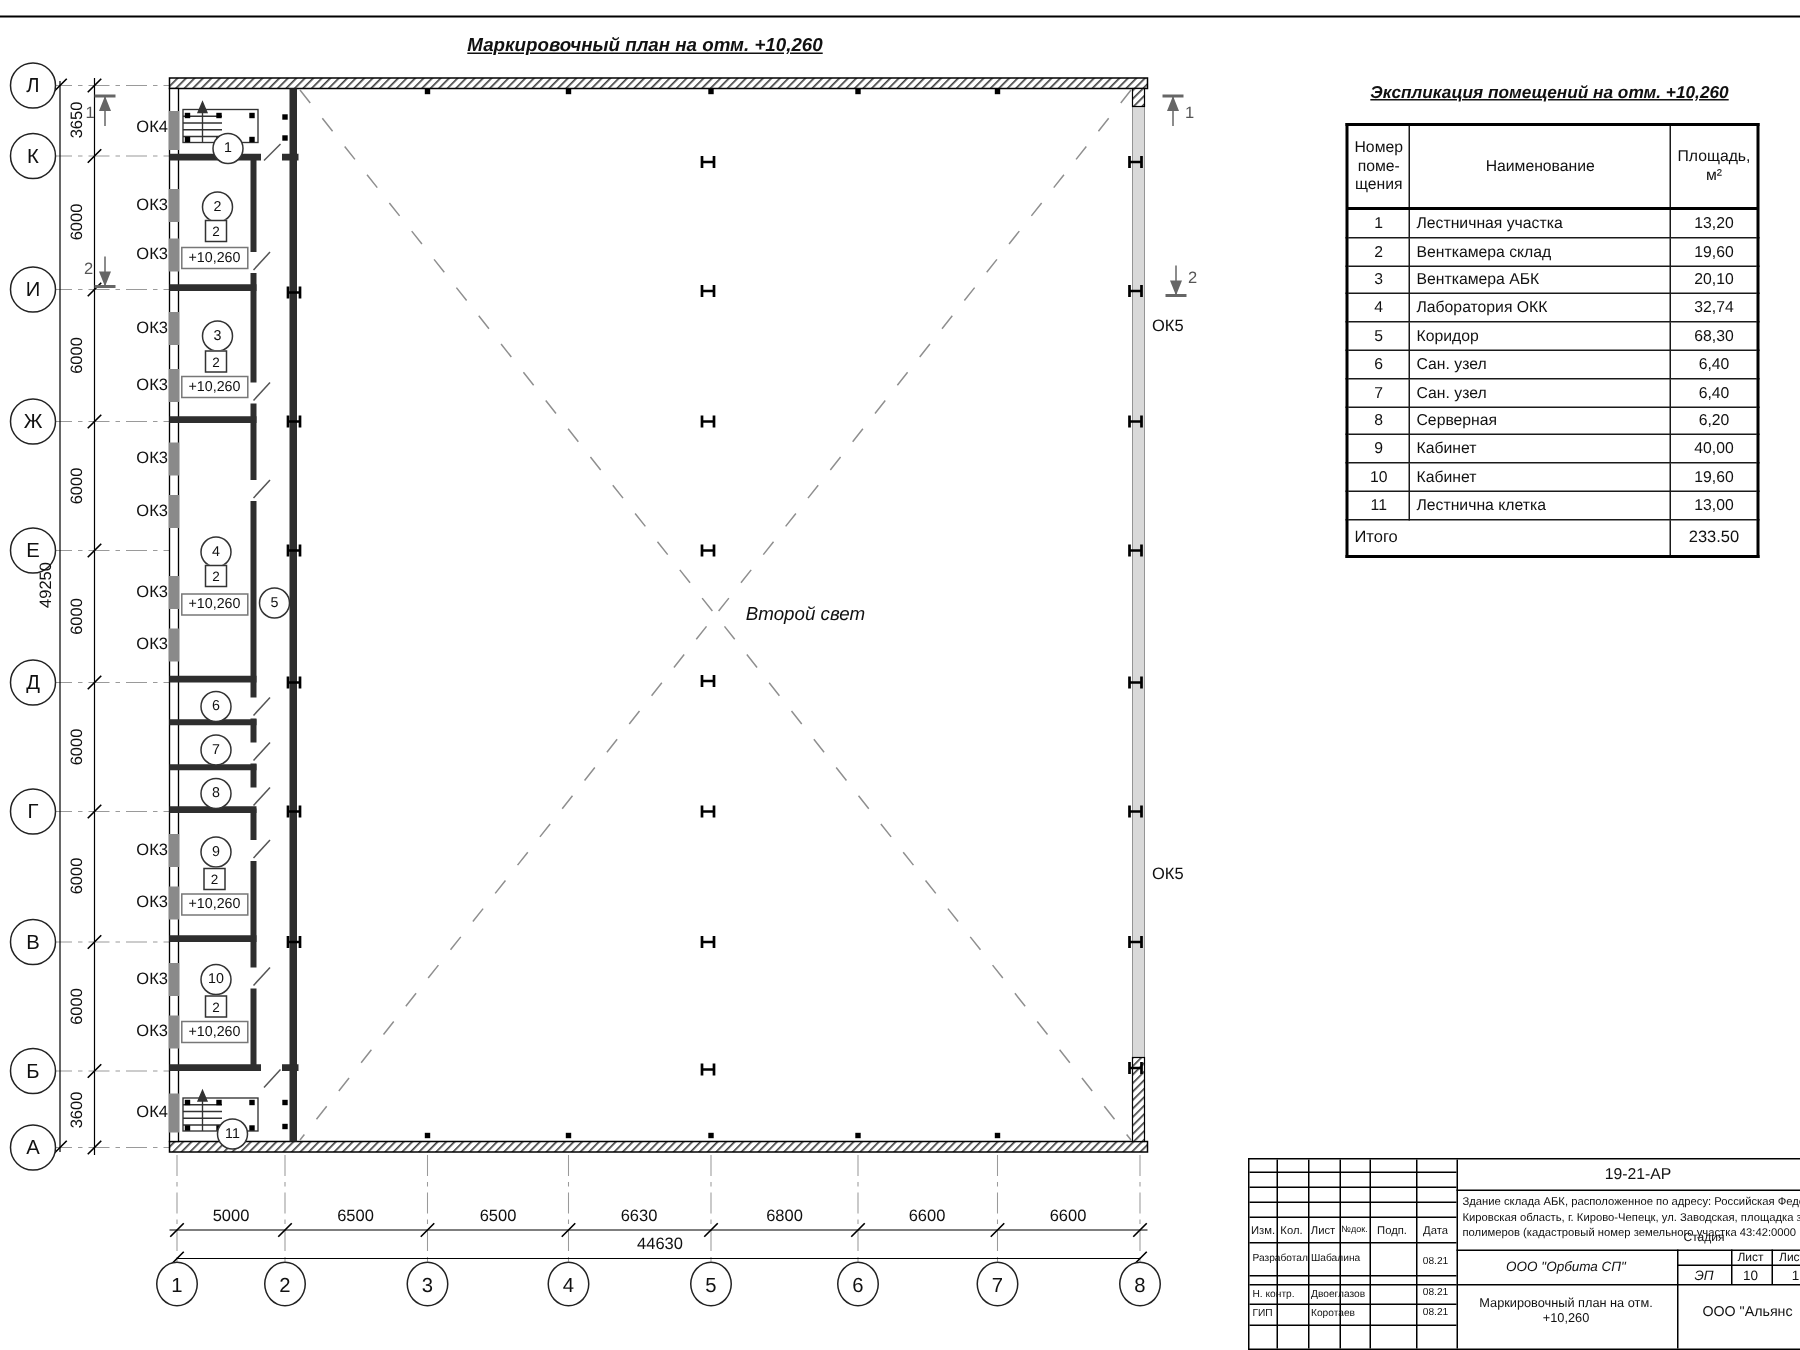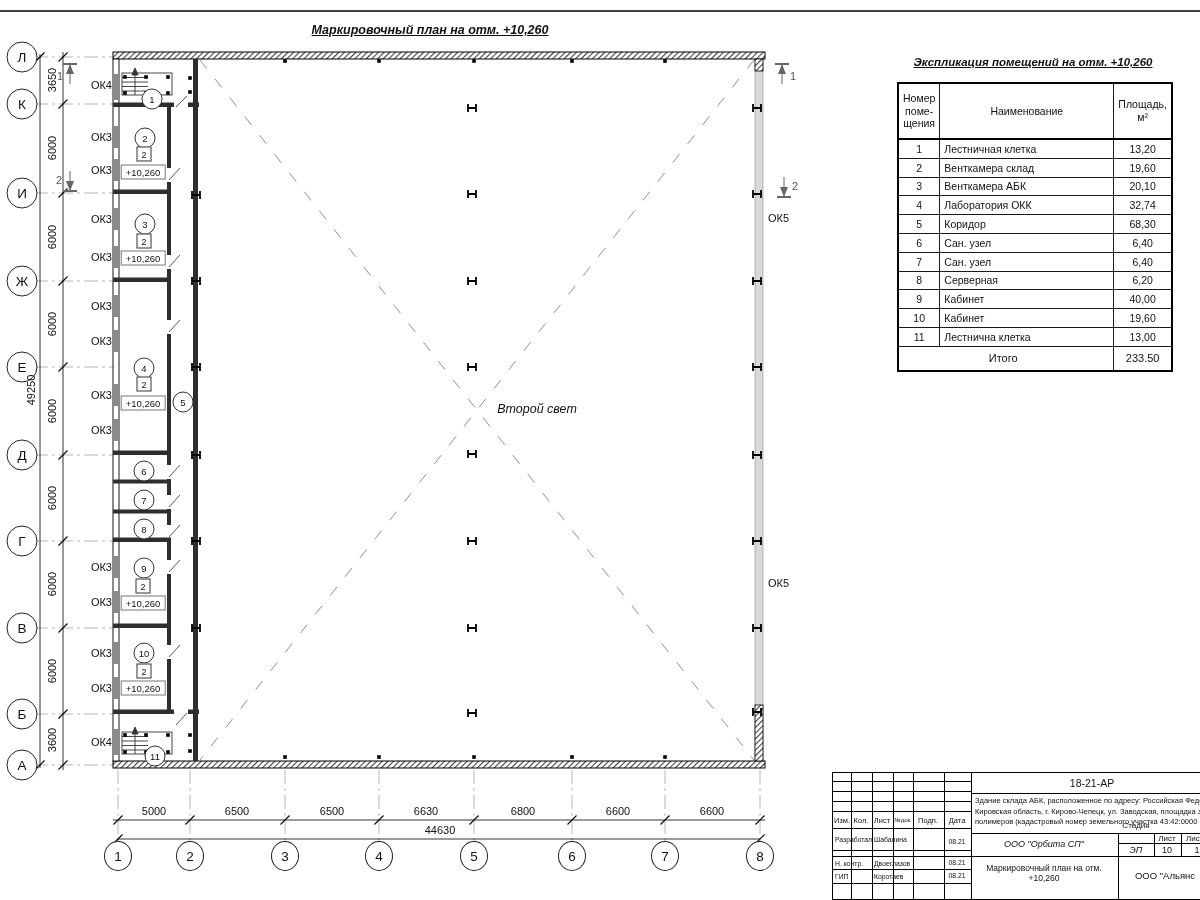--- a/index.html
+++ b/index.html
@@ -389,21 +389,21 @@
 щения</th>
       <th>Наименование</th>
       <th>Площадь,
 м²</th>
     </tr>
   </thead>
   <tbody>
 
   <tr>
       <td class="c">1</td>
-      <td>Лестничная клетка</td>
+      <td>Лестничная участка</td>
       <td class="c">13,20</td>
     </tr>
         <tr>
       <td class="c">2</td>
       <td>Венткамера склад</td>
       <td class="c">19,60</td>
     </tr>
         <tr>
       <td class="c">3</td>
       <td>Венткамера АБК</td>
@@ -445,21 +445,21 @@
       <td class="c">19,60</td>
     </tr>
         <tr>
       <td class="c">11</td>
       <td>Лестнична клетка</td>
       <td class="c">13,00</td>
     </tr>
       </tbody>
   <tfoot>
     <tr>
-      <td colspan="2" style="text-align:center;padding-right:10px;">Итого</td>
+      <td colspan="2" style="text-align:left;padding-right:10px;">Итого</td>
       <td class="c">233.50</td>
     </tr>
   </tfoot>
 </table>
 
 
 <div class="tb">
   <div class="vl" style="left:18px;"></div>
       <div class="vl" style="left:39px;"></div>
   <div class="vl" style="left:60px;"></div>
@@ -493,21 +493,21 @@
   <div class="tl" style="left:2px;top:66px;font-size:6.8px;">Разработал</div>
   <div class="tl" style="left:41px;top:66px;font-size:6.8px;">Шабалина</div>
   <div class="t" style="left:124px;top:68px;font-size:6.8px;">08.21</div>
   <div class="tl" style="left:2px;top:90px;font-size:6.8px;">Н. контр.</div>
   <div class="tl" style="left:41px;top:90px;font-size:6.8px;">Двоеглазов</div>
   <div class="t" style="left:124px;top:89px;font-size:6.8px;">08.21</div>
   <div class="tl" style="left:2px;top:103px;font-size:6.8px;">ГИП</div>
   <div class="tl" style="left:41px;top:103px;font-size:6.8px;">Коротаев</div>
   <div class="t" style="left:124px;top:102px;font-size:6.8px;">08.21</div>
 
-  <div class="t" style="left:259px;top:10px;font-size:10.5px;">18-21-АР</div>
+  <div class="t" style="left:259px;top:10px;font-size:10.5px;">19-21-АР</div>
   <div class="tl" style="left:142px;top:40px;transform:none;top:23px;line-height:1.4;white-space:pre;">Здание склада АБК, расположенное по адресу: Российская Феде
 Кировская область, г. Кирово-Чепецк, ул. Заводская, площадка з
 полимеров (кадастровый номер земельного участка 43:42:0000</div>
   <div class="t" style="left:211px;top:71px;font-style:italic;font-size:9px;">ООО "Орбита СП"</div>
   <div class="t" style="left:303px;top:52px;font-size:8px;">Стадия</div>
   <div class="t" style="left:334px;top:65px;font-size:8px;">Лист</div>
   <div class="t" style="left:366px;top:65px;font-size:8px;">Листов</div>
   <div class="t" style="left:303px;top:76.5px;font-size:9px;font-style:italic;">ЭП</div>
   <div class="t" style="left:334px;top:76.5px;font-size:9px;">10</div>
   <div class="t" style="left:364px;top:76.5px;font-size:9px;">1</div>

